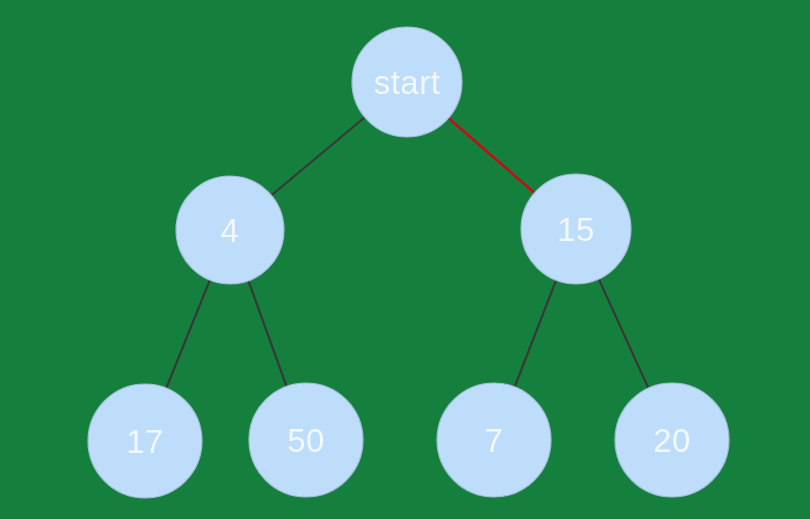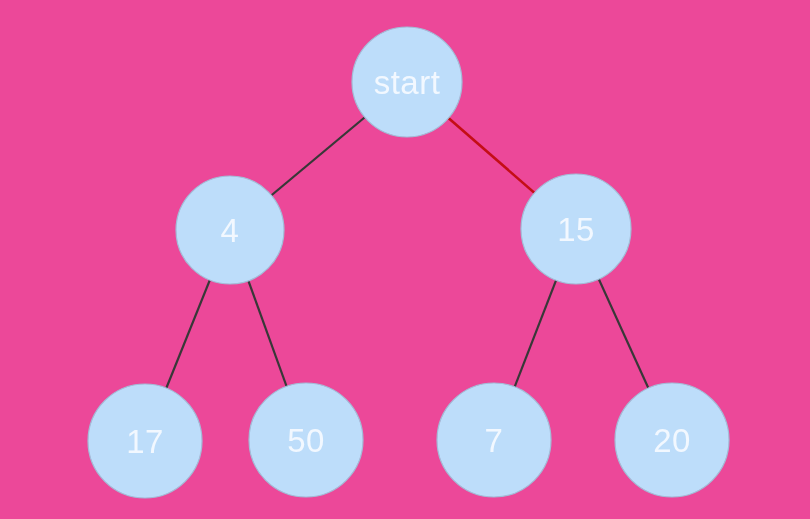--- a/index.html
+++ b/index.html
@@ -4,21 +4,21 @@
 <style>
   html, body {
     margin: 0;
     padding: 0;
     background: #ffffff;
   }
   .canvas {
     position: relative;
     width: 810px;
     height: 519px;
-    background: #ec4899;
+    background: #15803d;
     overflow: hidden;
     font-family: "Liberation Sans", sans-serif;
   }
   svg { display: block; }
   .node-label {
     font-family: "Liberation Sans", sans-serif;
     font-size: 33px;
     font-weight: 400;
     letter-spacing: 0.5px;
   }

